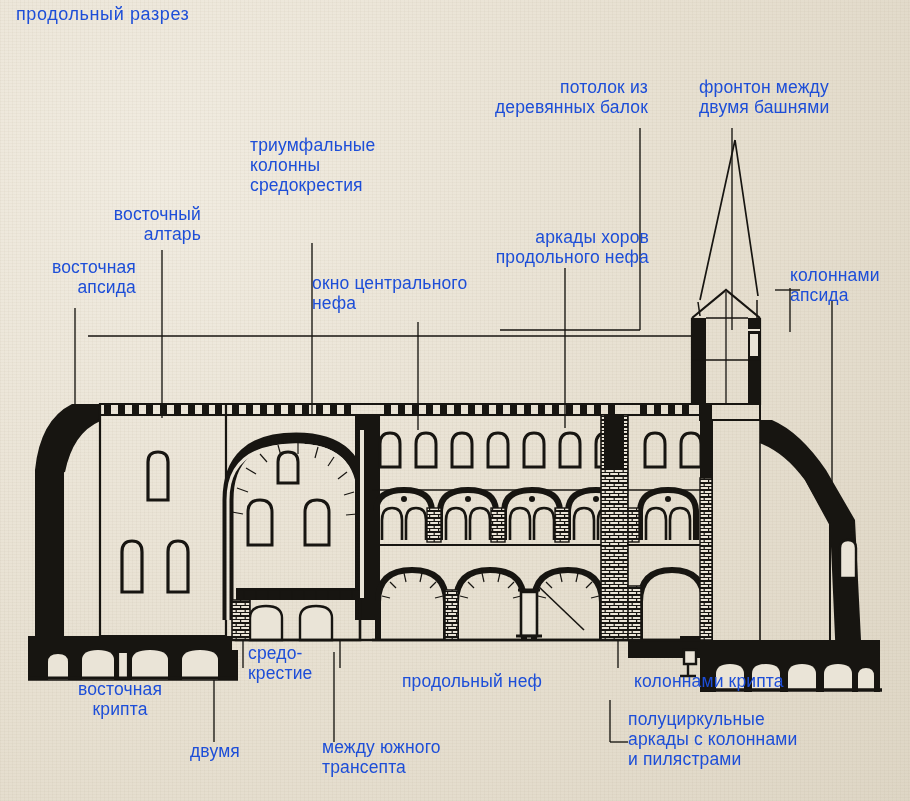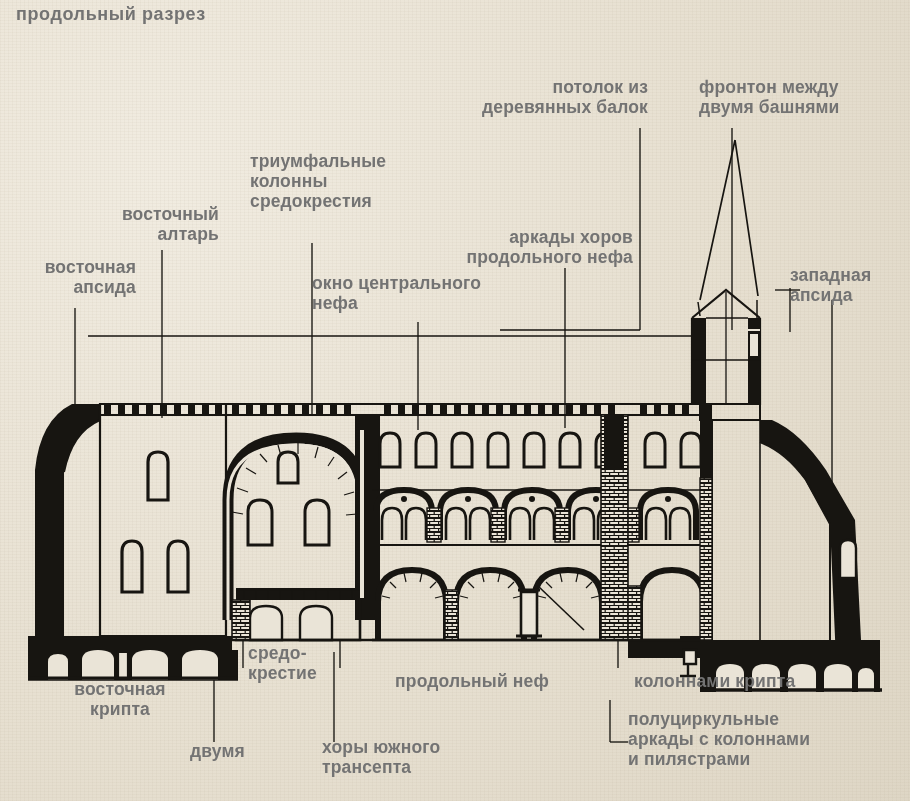--- a/index.html
+++ b/index.html
@@ -17,22 +17,22 @@
       repeating-linear-gradient(0deg,rgba(160,145,118,.055) 0 1px,rgba(255,255,255,0) 1px 3px),
       repeating-linear-gradient(90deg,rgba(150,135,108,.05) 0 1px,rgba(255,255,255,0) 1px 4px),
       radial-gradient(circle at 18% 22%,#f1ece1 0%,#e7e0d1 55%,#ded6c5 100%);
     pointer-events:none;
   }
   #stage{position:absolute;inset:0;}
   #stage svg{display:block;}
 
   .lbl{
     position:absolute;
-    color:#737373;
-    font-weight:bold;
+    color:#1d4ed8;
+    font-weight:normal;
     font-size:17.5px;
     line-height:1.14;
     letter-spacing:.15px;
     white-space:pre;
     font-family:"Liberation Sans", sans-serif;
   }
   .lbl.t-title{font-size:18px;letter-spacing:.6px;}
   .ar{text-align:right;}
   .ac{text-align:center;}
 </style>
@@ -379,52 +379,52 @@
     <path d="M28 680 H238" stroke="#171511" stroke-width="1.6"></path>
   </g>
 </svg>
 </div>
 
 <div class="lbl t-title" style="left:16px;top:4px;">продольный разрез</div>
 
 <div class="lbl ar" style="left:6px;top:258px;width:130px;">восточная
 апсида</div>
 
-<div class="lbl ar" style="left:74px;top:205px;width:145px;">восточный
+<div class="lbl ar" style="left:56px;top:205px;width:145px;">восточный
 алтарь</div>
 
-<div class="lbl" style="left:250px;top:152px;width:210px;">триумфальные
+<div class="lbl" style="left:250px;top:136px;width:210px;">триумфальные
 колонны
 средокрестия</div>
 
 <div class="lbl" style="left:312px;top:274px;width:270px;">окно центрального
 нефа</div>
 
-<div class="lbl ar" style="left:368px;top:228px;width:265px;">аркады хоров
+<div class="lbl ar" style="left:384px;top:228px;width:265px;">аркады хоров
 продольного нефа</div>
 
 <div class="lbl ar" style="left:398px;top:78px;width:250px;text-align:right;">потолок из
 деревянных балок</div>
 
 <div class="lbl" style="left:699px;top:78px;width:215px;">фронтон между
 двумя башнями</div>
 
-<div class="lbl" style="left:790px;top:266px;width:120px;">западная
+<div class="lbl" style="left:790px;top:266px;width:120px;">колоннами
 апсида</div>
 
 <div class="lbl ac" style="left:55px;top:680px;width:130px;">восточная
 крипта</div>
 
 <div class="lbl" style="left:248px;top:644px;width:110px;">средо-
 крестие</div>
 
 <div class="lbl" style="left:190px;top:742px;width:100px;">двумя</div>
 
 <div class="lbl" style="left:352px;top:672px;width:240px;text-align:center;">продольный неф</div>
 
-<div class="lbl" style="left:322px;top:738px;width:200px;">хоры южного
+<div class="lbl" style="left:322px;top:738px;width:200px;">между южного
 трансепта</div>
 
 <div class="lbl" style="left:634px;top:672px;width:230px;">колоннами крипта</div>
 
 <div class="lbl" style="left:628px;top:710px;width:285px;">полуциркульные
 аркады с колоннами
 и пилястрами</div>
 
 </body></html>

